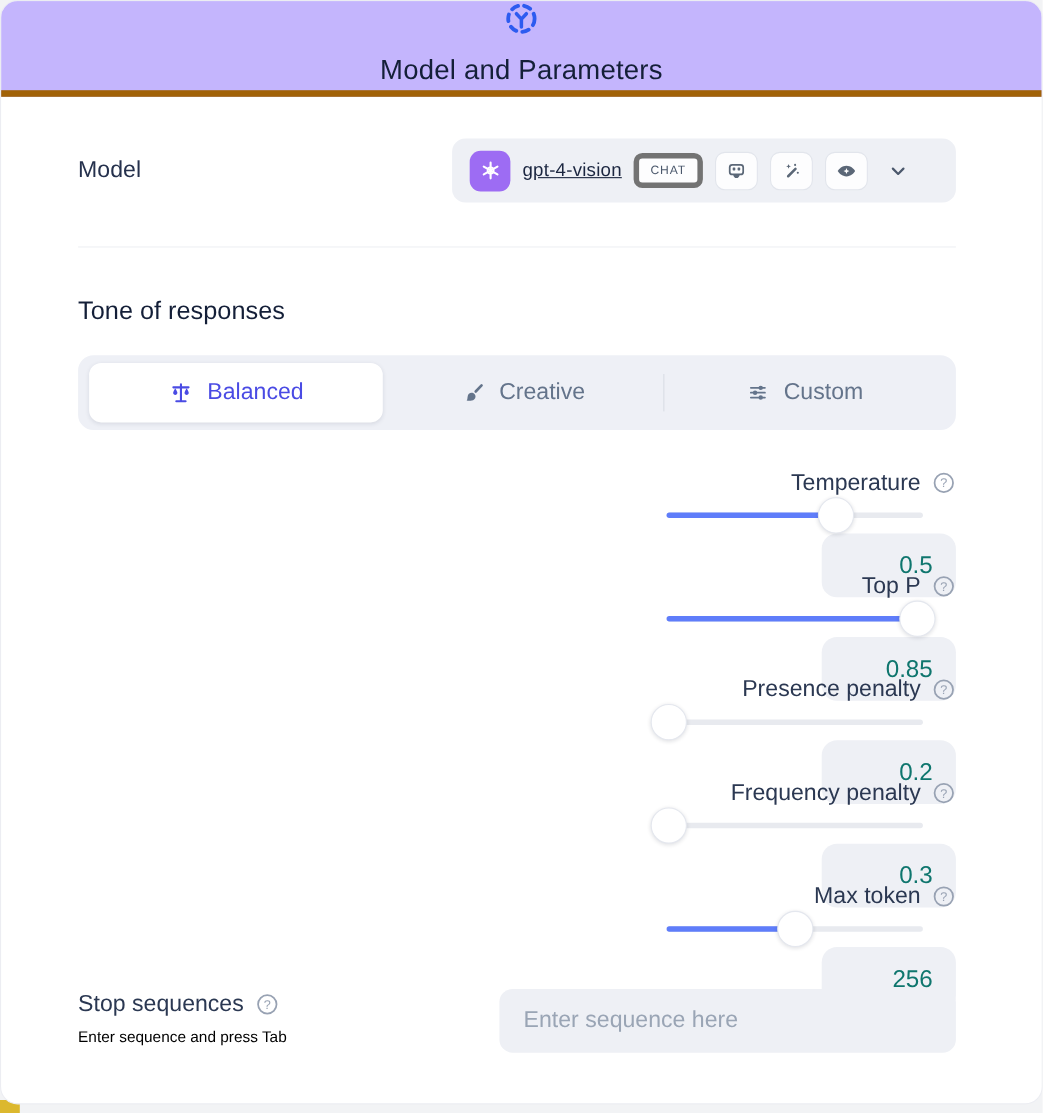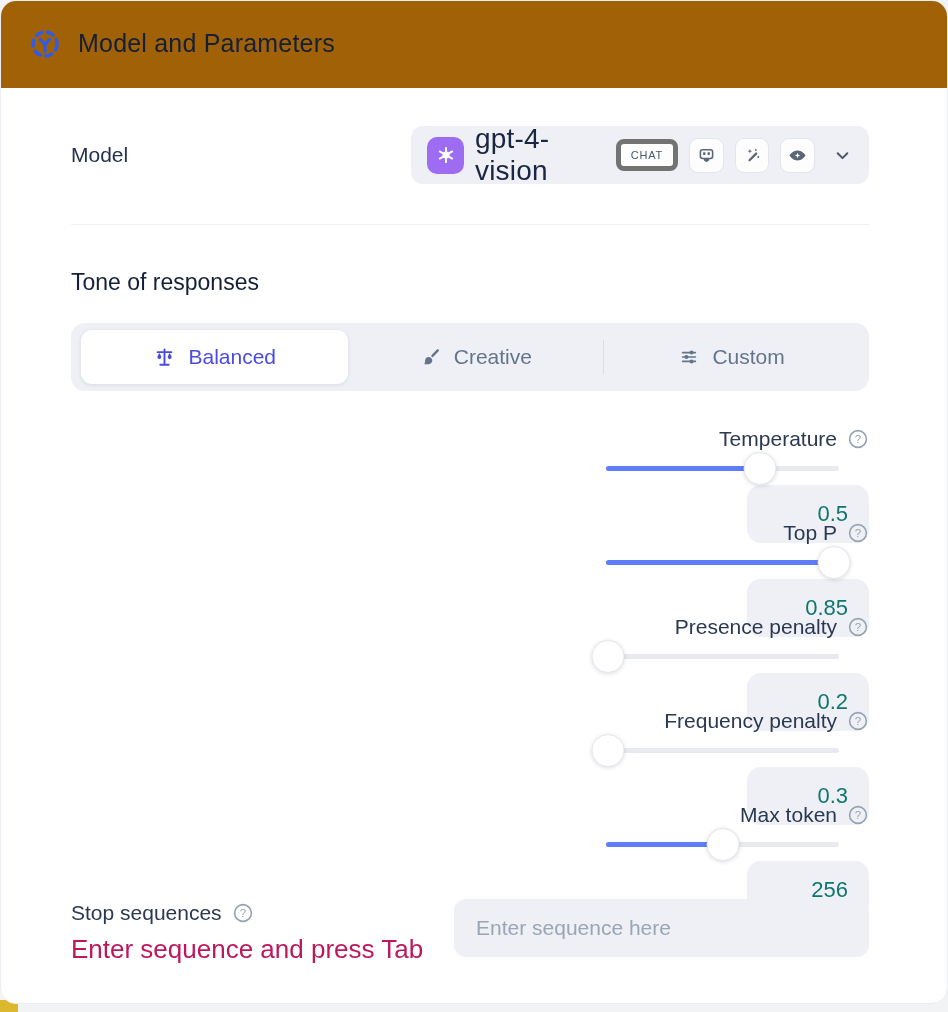--- a/index.html
+++ b/index.html
@@ -1,29 +1,29 @@
 <!DOCTYPE html>
 <html><head>
 <meta charset="utf-8">
 <style>
   html,body{margin:0;padding:0;background:#fff;}
   .page{position:relative;width:948px;height:1012px;font-family:"Liberation Sans",sans-serif;background:#f2f3f5;overflow:hidden;}
   .corner-accent{position:absolute;left:0;bottom:0;width:18px;height:12px;background:#dcb82e;}
   .card{position:absolute;top:0;left:0;right:0;bottom:8px;background:#fff;border-radius:16px;border:1px solid #ecedf2;box-sizing:border-box;overflow:hidden;}
   
-  .card-header{height:87px;background:#a16207;border-bottom:2px solid #a16207;display:flex;align-items:center;padding:0 28px;gap:17px;box-sizing:border-box;}
+  .card-header{height:87px;background:#c4b5fd;border-bottom:6px solid #a16207;display:flex;align-items:center;padding:0 28px;gap:17px;box-sizing:border-box;flex-direction:column;}
   .hub-icon{width:32px;height:32px;display:flex;align-items:center;justify-content:center;}
   .card-title{font-size:25px;color:#141f38;font-weight:500;letter-spacing:.2px;}
   .card-body{padding:0 78px 0 70px;}
   
   .model-row{display:flex;align-items:center;justify-content:space-between;margin-top:38px;}
   .field-label{font-size:21px;color:#25314d;font-weight:500;}
   .model-select{width:458px;height:58px;background:#eef0f5;border-radius:12px;display:flex;align-items:center;gap:11px;padding:0 16px;box-sizing:border-box;cursor:pointer;}
   .ai-logo{width:37px;height:37px;border-radius:10px;background:#9d6cf3;display:flex;align-items:center;justify-content:center;flex:0 0 auto;}
-  .model-name{font-size:28px;color:#1b2640;letter-spacing:.2px;}
+  .model-name{font-size:17px;color:#1b2640;letter-spacing:.2px;text-decoration:underline;}
   .badge{background:#fdfdfe;border:5px solid #737373;border-radius:8px;padding:5px 10px;font-size:11px;color:#4b586c;letter-spacing:.8px;font-weight:500;}
   .chip{background:#fdfdfe;border:1px solid #e2e5ec;border-radius:9px;width:37px;height:33px;display:flex;align-items:center;justify-content:center;color:#5b6777;}
   .chip svg{display:block;}
   .chevron{margin-left:6px;color:#4b586c;display:flex;}
   
   .divider{height:1px;background:#eef0f3;margin-top:40px;}
   
   .section-title{font-size:23px;color:#141f38;font-weight:500;margin-top:44px;}
   .segmented{margin-top:27px;height:68px;background:#eef0f6;border-radius:14px;display:flex;align-items:center;padding:0 10px;box-sizing:border-box;}
   .seg-item{flex:1;display:flex;align-items:center;justify-content:center;gap:12px;font-size:21px;color:#64748b;font-weight:500;cursor:pointer;height:54px;}
@@ -34,21 +34,21 @@
   .param-label{flex:1;display:flex;align-items:center;gap:10px;font-size:21px;color:#2b3852;}
   .slider{position:relative;width:233px;height:34px;margin-right:30px;flex:0 0 auto;cursor:pointer;}
   .slider .track{position:absolute;top:15px;left:0;right:0;height:5px;background:#e8eaef;border-radius:3px;}
   .slider .fill{position:absolute;top:15px;left:0;height:5px;background:#5f7dfa;border-radius:3px;width:var(--fill,0%);}
   .slider .thumb{position:absolute;top:1px;left:var(--fill,0%);transform:translateX(-50%);width:33px;height:33px;background:#fff;border:1px solid #e4e7ee;border-radius:50%;box-shadow:0 1px 4px rgba(15,23,42,.14);box-sizing:border-box;}
   .value-box{width:122px;height:58px;background:#eef0f5;border-radius:14px;display:flex;align-items:center;justify-content:flex-end;padding-right:21px;box-sizing:border-box;font-size:22px;color:#0f766e;flex:0 0 auto;}
   
   .stop-row{display:flex;align-items:flex-start;margin-top:38px;}
   .stop-labels{flex:1;padding-top:2px;}
   .stop-title{display:flex;align-items:center;gap:10px;font-size:21px;color:#2b3852;font-weight:500;}
-  .stop-hint{margin-top:9px;font-size:26px;color:#be185d;}
+  .stop-hint{margin-top:9px;font-size:14px;color:#000000;}
   .stop-input{width:415px;height:58px;background:#eef0f5;border:none;border-radius:12px;padding:0 22px;box-sizing:border-box;font-size:21px;color:#1b2640;font-family:"Liberation Sans",sans-serif;outline:none;flex:0 0 auto;}
   .stop-input::placeholder{color:#9aa5b5;}
   .help{display:flex;flex:0 0 auto;}
 </style>
 </head>
 <body>
 
 <div class="page">
   <div class="corner-accent"></div>
 

